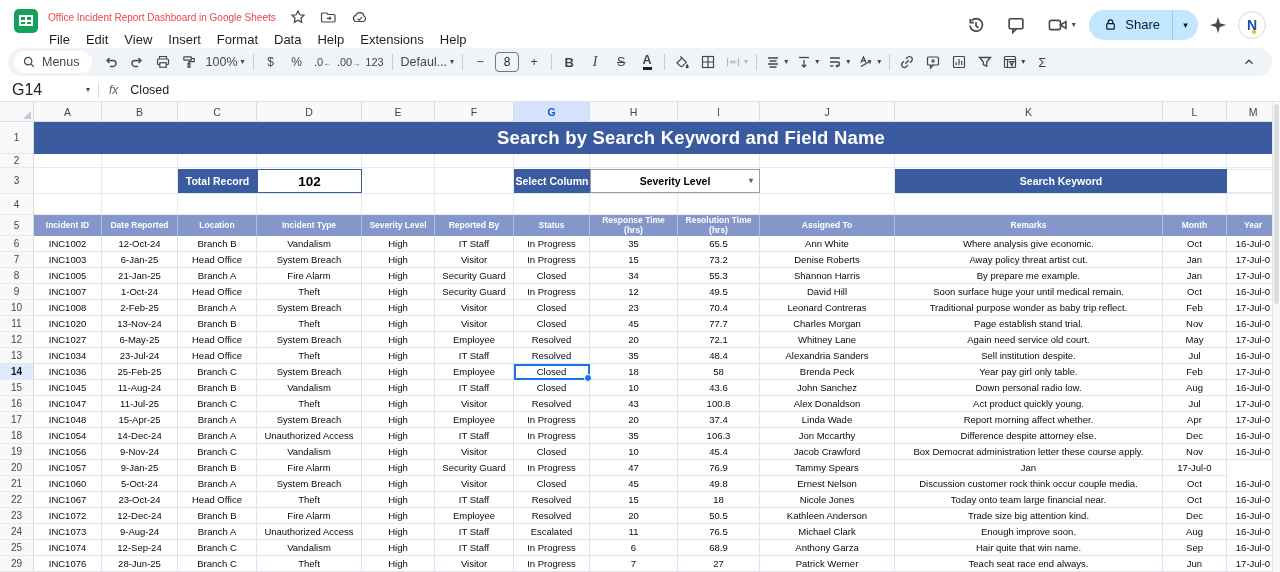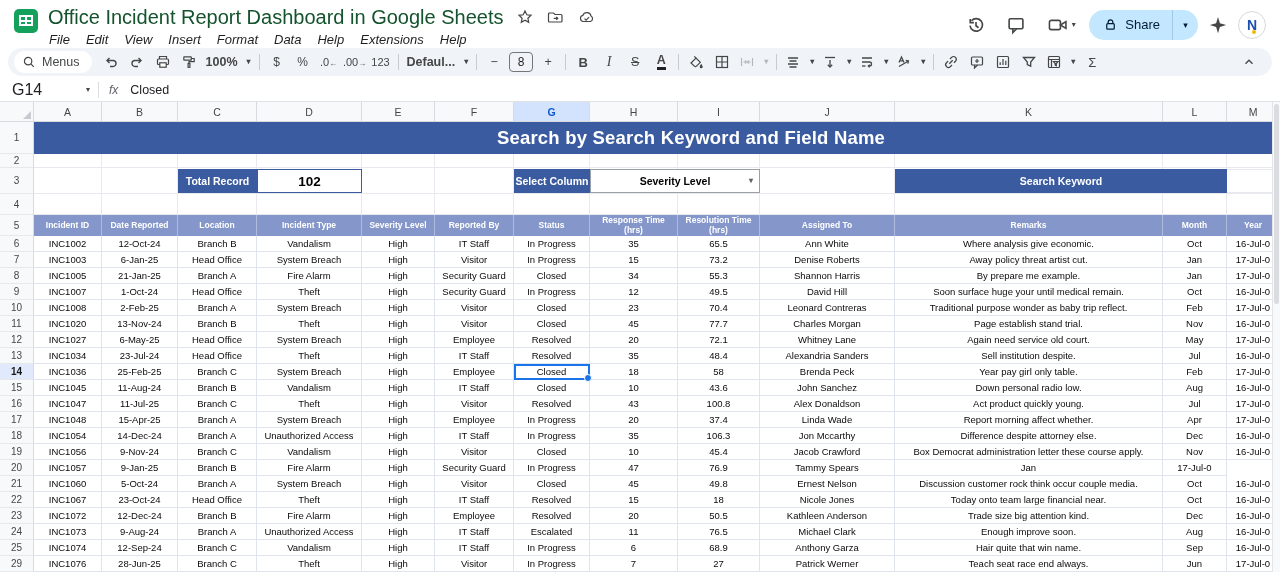--- a/index.html
+++ b/index.html
@@ -24,23 +24,23 @@
   .sheets-logo::after{ content:""; position:absolute; left:5px; top:6px; width:14px; height:11px;
     background:
       linear-gradient(#fff,#fff) 0 0/14px 2px no-repeat,
       linear-gradient(#fff,#fff) 0 0/2px 11px no-repeat,
       linear-gradient(#fff,#fff) 6px 0/2px 11px no-repeat,
       linear-gradient(#fff,#fff) 12px 0/2px 11px no-repeat,
       linear-gradient(#fff,#fff) 0 4.5px/14px 2px no-repeat,
       linear-gradient(#fff,#fff) 0 9px/14px 2px no-repeat; }
   .title-block{ margin-left:10px; flex:1 1 auto; min-width:0; }
   .title-row{ display:flex; align-items:center; height:22px; }
-  .doc-title{ font-size:20px; color:#14532d; white-space:nowrap; }
+  .doc-title{ font-size:10px; color:#ef4444; white-space:nowrap; }
   .title-ic{ margin-left:14px; color:var(--icon); display:flex; align-items:center; }
-  .menu-bar{ display:flex; gap:2px; height:22px; align-items:center; margin-left:-6px;font-style:italic; }
+  .menu-bar{ display:flex; gap:2px; height:22px; align-items:center; margin-left:-6px; }
   .menu-item{ font-size:13px; color:#1f1f1f; padding:2px 7px; border-radius:4px; cursor:default; }
   .top-right{ display:flex; align-items:center; gap:6px; margin-top:4px; }
   .tr-ic{ width:34px; height:28px; display:flex; align-items:center; justify-content:center; color:var(--icon); }
   .share-pill{ display:flex; align-items:center; background:#C2E7FF; border-radius:16px; height:30px; overflow:hidden; }
   .share-main{ display:flex; align-items:flex-end; gap:7px; padding:0 12px 8px 14px; height:100%; }
   .share-label{ font-size:13px; font-weight:500; color:#001D35; }
   .share-caret{ width:26px; height:100%; display:flex; align-items:center; justify-content:center;
     border-left:1px solid #9fc9e8; color:#001D35; font-size:9px; }
   .avatar{ width:28px; height:28px; border-radius:50%; background:#fff; border:1px solid #d5d8dc;
     display:flex; align-items:center; justify-content:center; font-weight:bold; font-size:14px; color:#1a4fb0; position:relative;}
@@ -48,21 +48,21 @@
 
   
   .toolbar-band{ height:30px; padding:0 8px; }
   .toolbar{ height:28px; background:#F0F4F9; border-radius:22px; display:flex; align-items:center;
     padding:0 10px 0 6px; font-size:12.5px; color:var(--icon); }
   .menus-pill{ display:flex; align-items:center; gap:6px; background:#fff; border-radius:14px;
     height:22px; padding:0 12px 0 8px; margin-right:6px; }
   .menus-pill span{ font-size:12.5px; color:#444746; }
   .tbi{ width:26px; height:24px; display:flex; align-items:center; justify-content:center;
     border-radius:4px; flex:0 0 auto; color:var(--icon); }
-  .tbi.wide{ width:auto; padding:0 4px; gap:9px;font-weight:bold; }
+  .tbi.wide{ width:auto; padding:0 4px; gap:3px; }
   .tsep{ width:1px; height:16px; background:#c7cace; margin:0 4px; flex:0 0 auto; }
   .caret{ font-size:8px; color:var(--icon); line-height:1; }
   .glyph-b{ font-weight:bold; font-size:13px; }
   .glyph-i{ font-style:italic; font-family:"Liberation Serif",serif; font-size:14px; }
   .glyph-s{ text-decoration:line-through; font-size:12.5px; }
   .glyph-a{ font-size:12.5px; font-weight:bold; border-bottom:3px solid #202124; line-height:1.1; }
   .glyph-num{ font-size:11px; letter-spacing:0; }
   .glyph-num small{ font-size:8px; }
   .size-box{ width:24px; height:20px; border:1px solid #747775; border-radius:4px; display:flex;
     align-items:center; justify-content:center; font-size:12px; color:#1f1f1f; margin:0 2px; }

